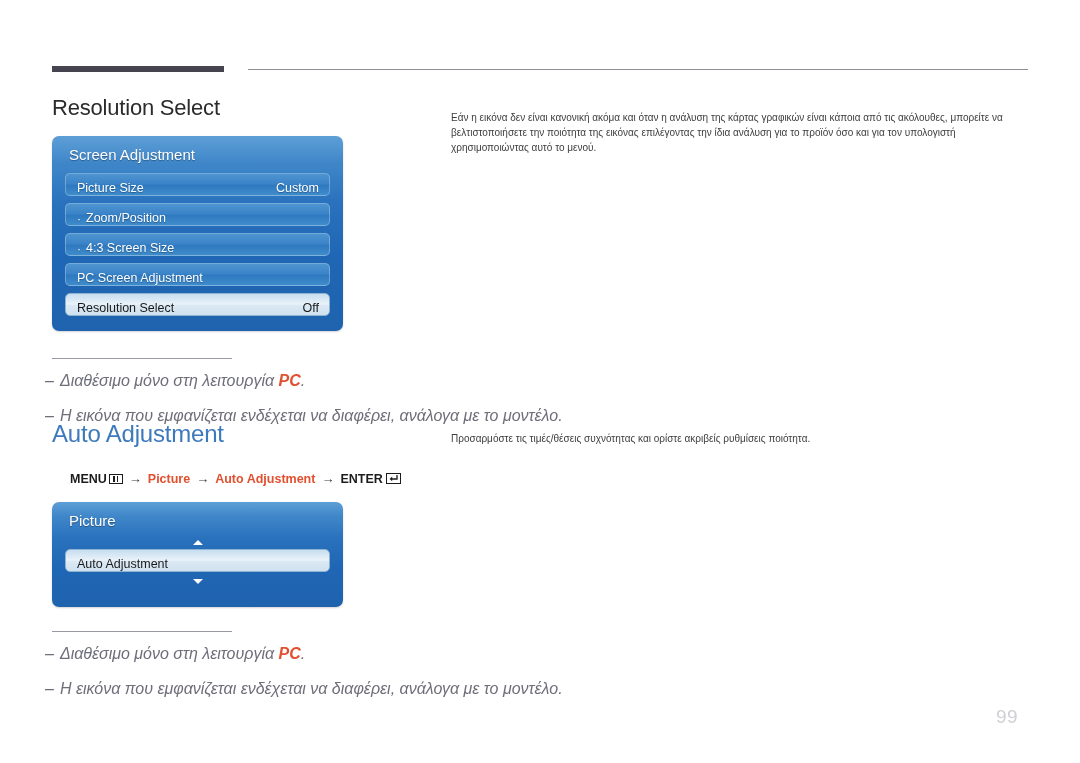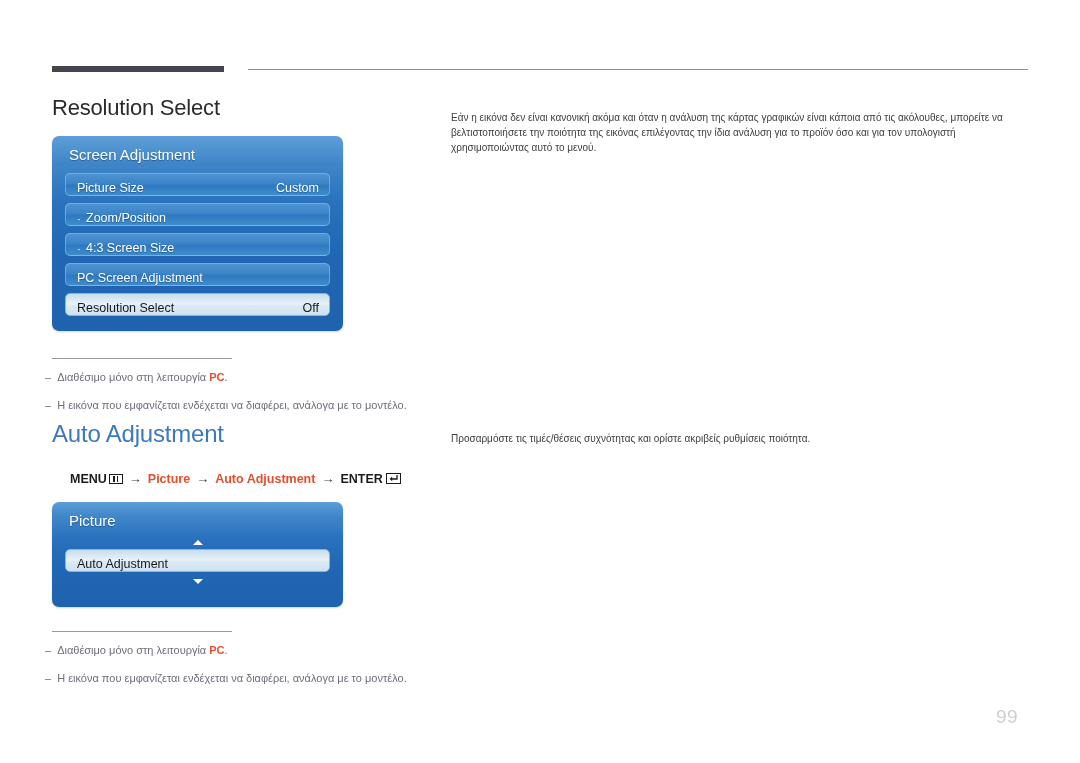--- a/index.html
+++ b/index.html
@@ -228,25 +228,26 @@
   #footnotes-2 { top: 631px; }
 
   .footnote-rule {
     width: 180px;
     height: 1px;
     background: #9a9aa6;
     margin-left: 7px;
     margin-bottom: 10px;
   }
   .footnote {
-    font-size: 11px;
+    font-size: 16px;
     color: #6e6e7a;
     line-height: 1.5;
     margin-bottom: 11px;
     white-space: nowrap;
+    font-style: italic;
   }
   .footnote .dash { margin-right: 6px; }
   .footnote .accent { color: #e1502f; font-weight: bold; }
 
   
   #page-number {
     position: absolute;
     left: 996px;
     top: 706px;
     font-size: 19px;

